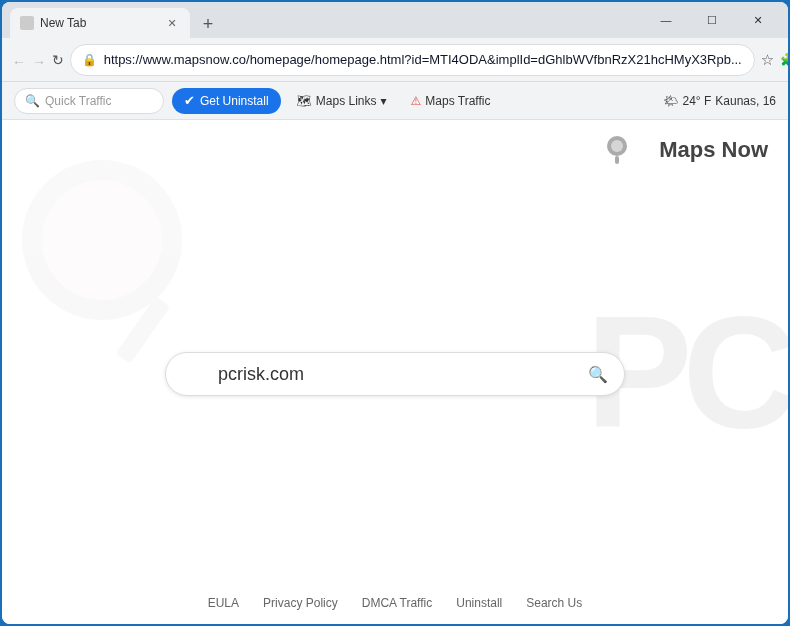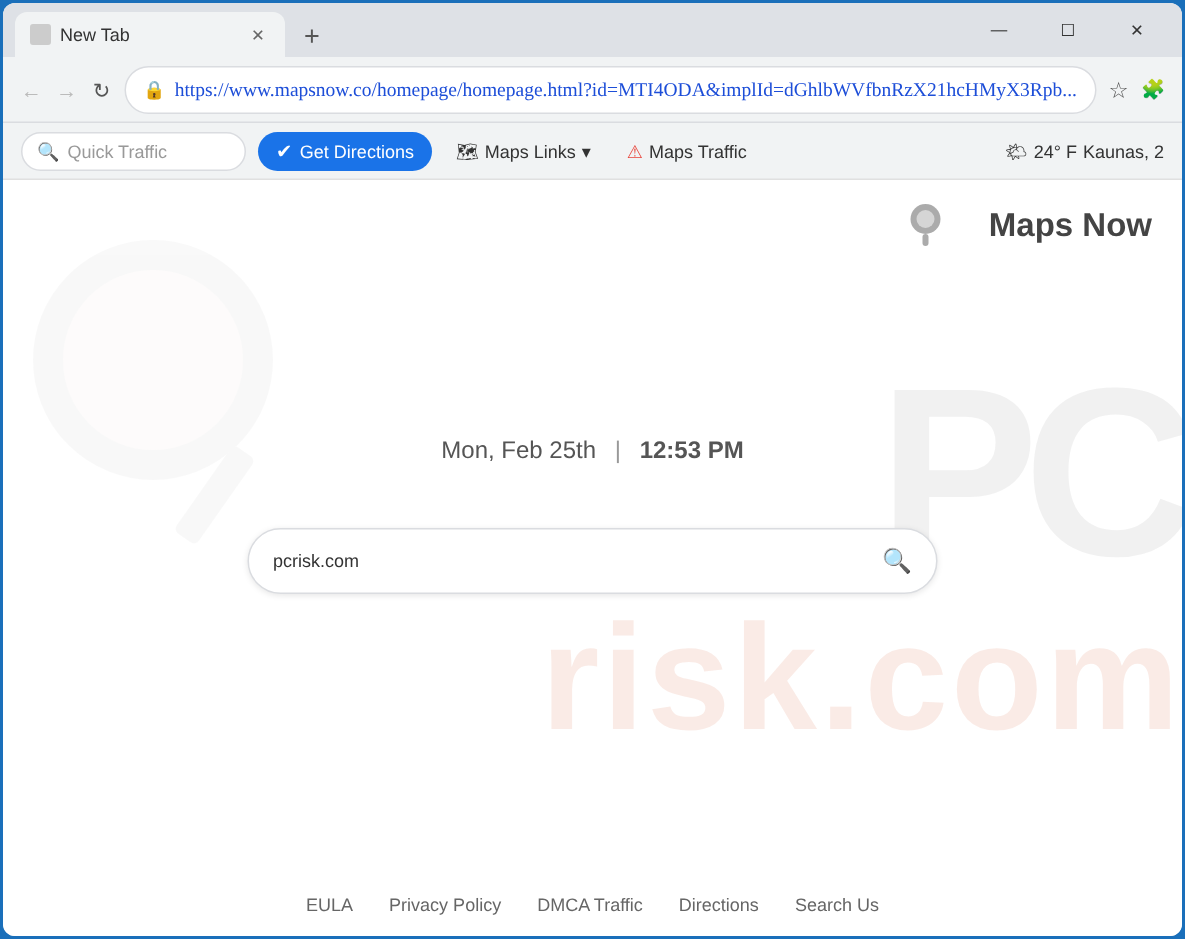--- a/index.html
+++ b/index.html
@@ -135,25 +135,24 @@
     }
 
     .address-bar .lock-icon {
       font-size: 12px;
       color: #555;
     }
 
     .address-text {
       flex: 1;
       font-size: 13px;
-      color: #1d4ed8;
+      color: #0f172a;
       white-space: nowrap;
       overflow: hidden;
       text-overflow: ellipsis;
-      font-family: Liberation Serif, serif;
     }
 
     .star-icon, .shield-icon, .profile-icon, .menu-icon {
       width: 28px;
       height: 28px;
       border-radius: 50%;
       display: flex;
       align-items: center;
       justify-content: center;
       cursor: pointer;
@@ -371,23 +370,24 @@
       align-items: center;
       padding: 0 16px;
       background: white;
       box-shadow: 0 1px 4px rgba(0,0,0,0.1);
     }
 
     .main-search-input {
       flex: 1;
       border: none;
       outline: none;
-      font-size: 12px;
+      font-size: 18px;
       color: #333;
       background: transparent;
+      margin-left: 36px;
     }
 
     .search-submit-icon {
       color: #aaa;
       font-size: 16px;
     }
 
     
     .page-footer {
       position: absolute;
@@ -466,78 +466,72 @@
   </div>
 
   <div class="toolbar">
     <div class="quick-search-box">
       <span>🔍</span>
       <span>Quick Traffic</span>
     </div>
 
     <button class="get-directions-btn">
       <span style="font-size:13px;">✔</span>
-      <span>Get Directions</span>
+      <span>Get Uninstall</span>
     </button>
 
     <button class="maps-links-btn">
       <span>🗺</span>
       <span>Maps Links</span>
       <span>▾</span>
     </button>
 
     <button class="live-traffic-btn">
       <span style="color:#e8443a;">⚠</span>
       <span>Maps Traffic</span>
     </button>
 
     <div class="weather-widget">
       <span>🌤</span>
       <span>24° F</span>
-      <span>Kaunas, 2</span>
+      <span>Kaunas, 16</span>
     </div>
   </div>
 
   <div class="page-content">
 
     <div class="magnifier-watermark">
       <div class="magnifier-circle">
         <div class="magnifier-handle"></div>
       </div>
     </div>
 
     <div class="watermark">
       <div class="watermark-pc">PC</div>
-      <div class="watermark-risk">risk.com</div>
     </div>
 
     <div class="brand-logo">
       <svg class="brand-icon" viewBox="0 0 36 36" xmlns="http://www.w3.org/2000/svg">
         <circle cx="18" cy="14" r="10" fill="#888" opacity="0.7"></circle>
         <ellipse cx="18" cy="14" rx="6" ry="6" fill="white" opacity="0.5"></ellipse>
         <rect x="16" y="24" width="4" height="8" rx="2" fill="#888" opacity="0.7"></rect>
       </svg>
       <span class="brand-name">Maps Now</span>
     </div>
 
-    <div class="datetime-display">
-      <span>Mon, Feb 25th</span>
-      <span class="separator">|</span>
-      <span class="time">12:53 PM</span>
-    </div>
 
     <div class="main-search">
       <div class="main-search-box">
         <input class="main-search-input" type="text" value="pcrisk.com" style="">
         <span class="search-submit-icon">🔍</span>
       </div>
     </div>
 
     <div class="page-footer">
       <a class="footer-link">EULA</a>
       <a class="footer-link">Privacy Policy</a>
       <a class="footer-link">DMCA Traffic</a>
-      <a class="footer-link">Directions</a>
+      <a class="footer-link">Uninstall</a>
       <a class="footer-link">Search Us</a>
     </div>
 
   </div>
 </div>
 
 </body></html>

